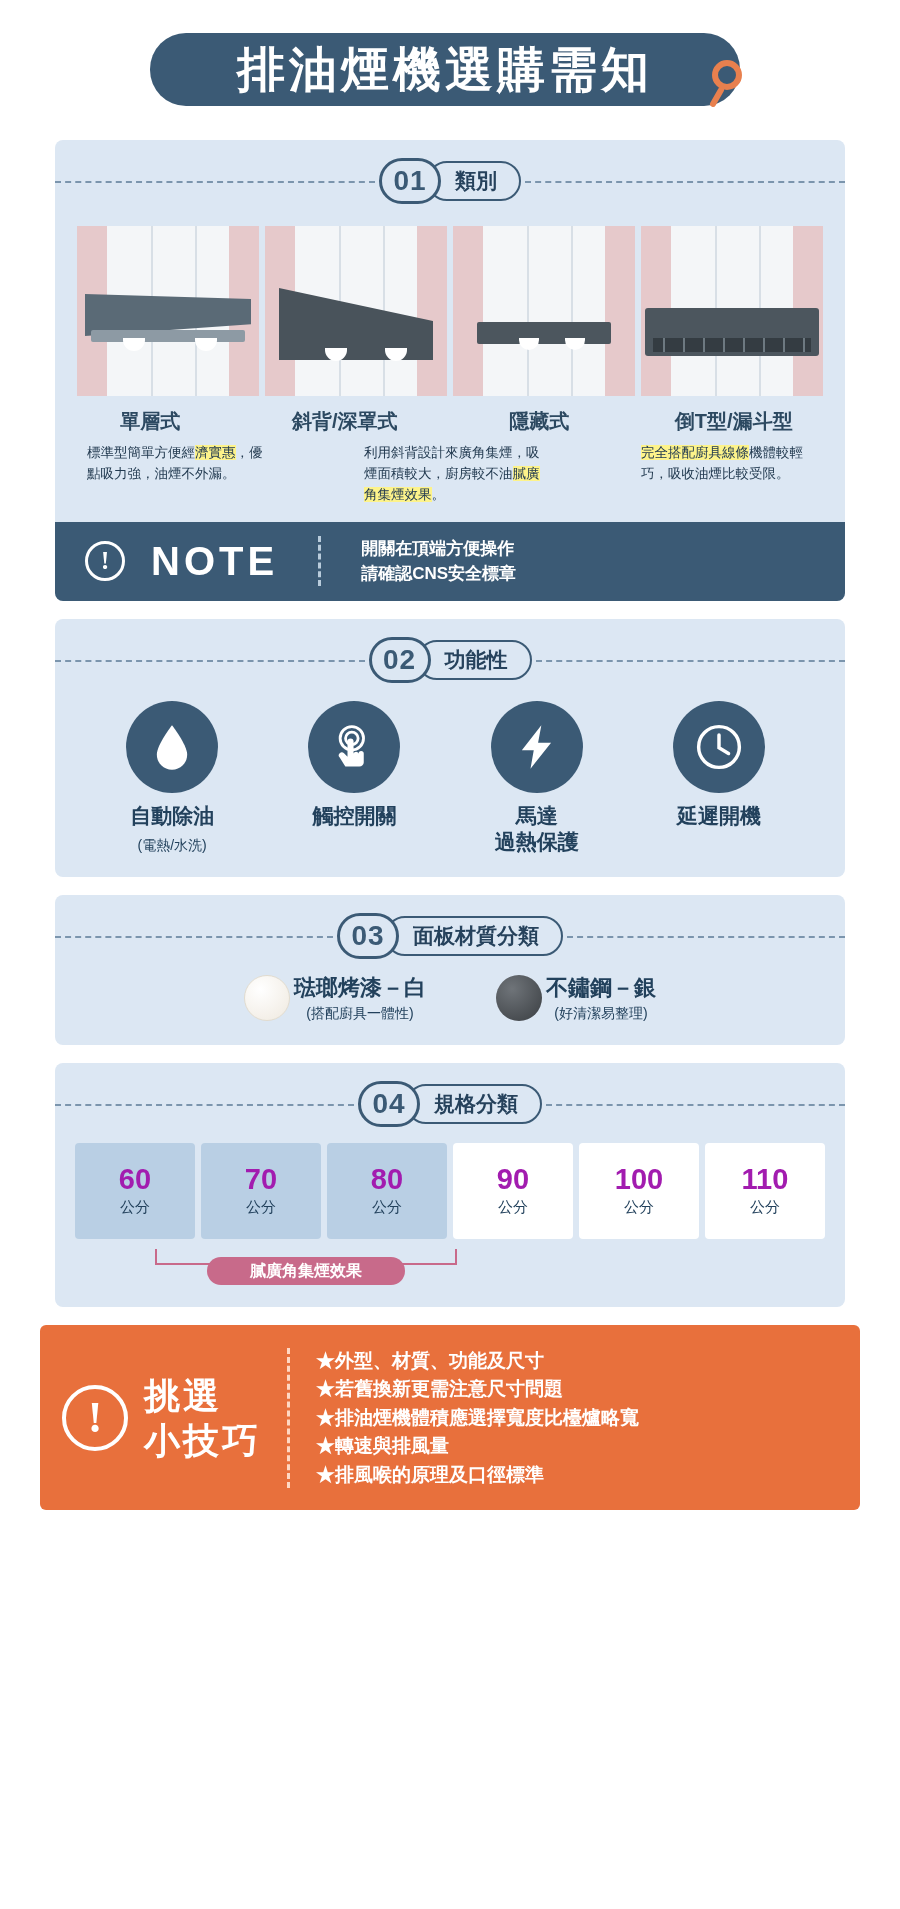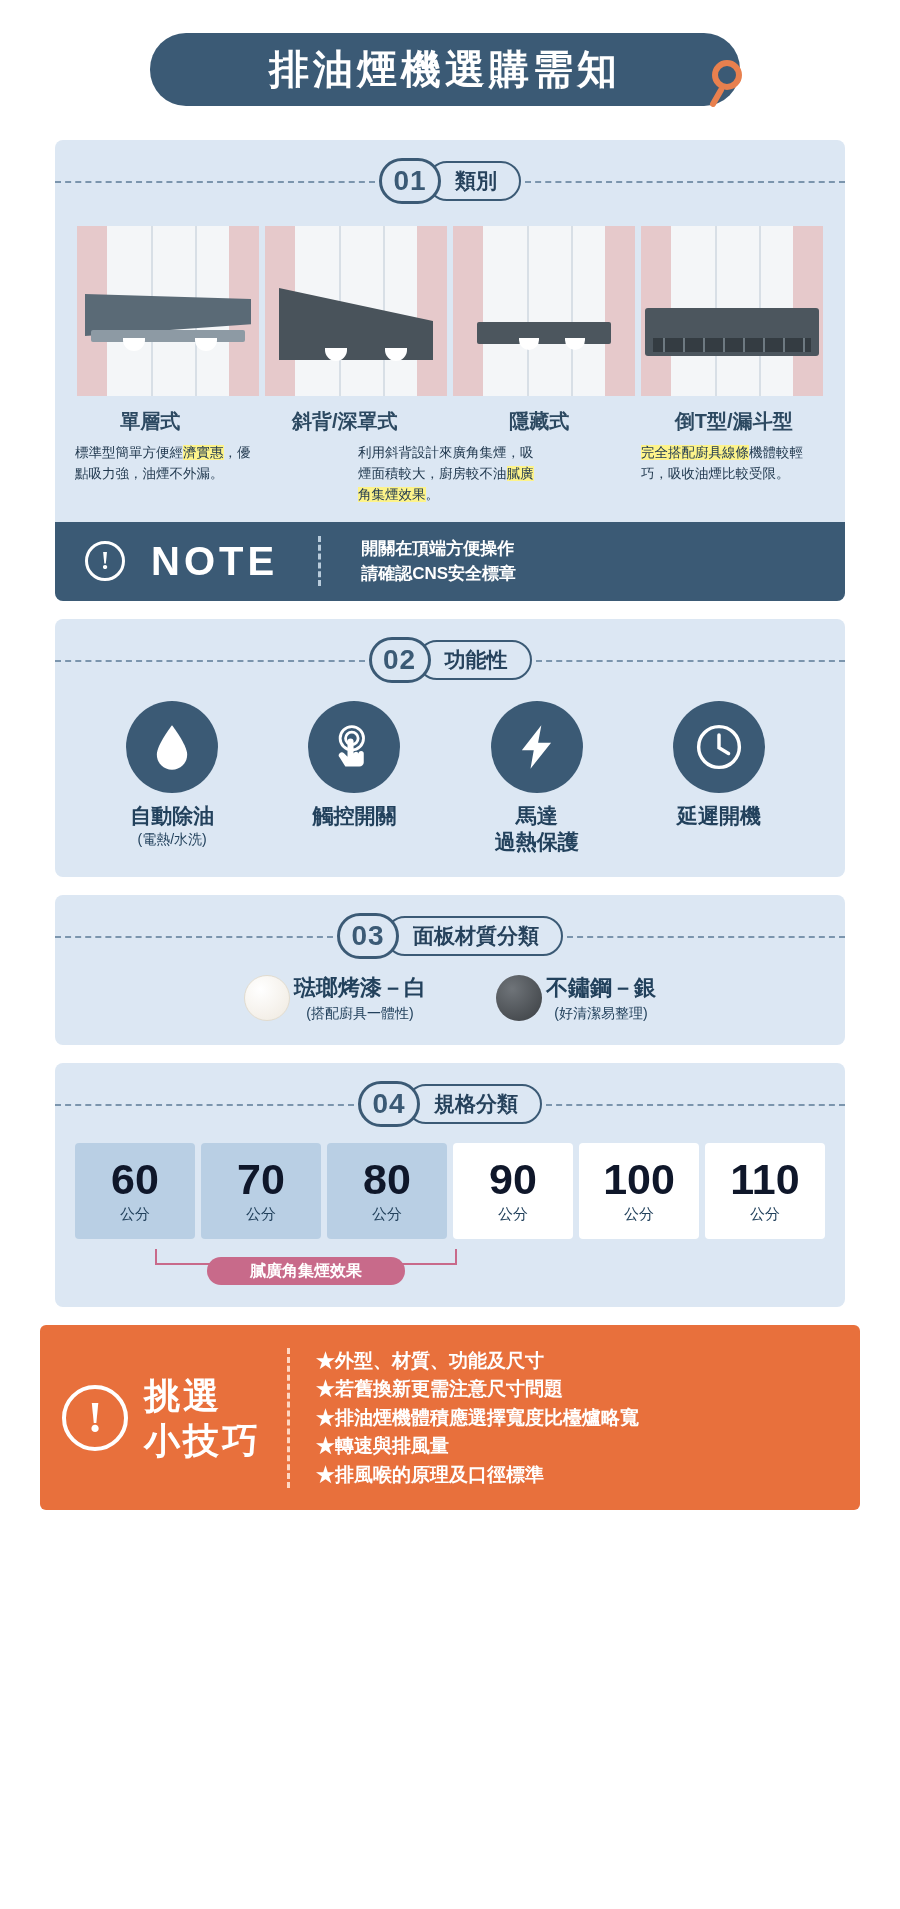--- a/index.html
+++ b/index.html
@@ -14,21 +14,21 @@
   .page { width:900px; height:1909px; position:relative; }
 
   
   .title-wrap { position:relative; height:140px; }
   .title-bar {
     position:absolute; left:150px; top:33px; width:590px; height:73px;
     background:#3b5a75; border-radius:36px;
     display:flex; align-items:center; justify-content:center;
   }
   .title-bar span {
-    color:#ffffff; font-size:40px; font-weight:bold; letter-spacing:4px;
+    color:#ffffff; font-size:48px; font-weight:bold; letter-spacing:4px;
   }
   .magnifier { position:absolute; left:712px; top:60px; }
   .magnifier .ring {
     width:30px; height:30px; border:6px solid #e8804e; border-radius:50%;
   }
   .magnifier .handle {
     position:absolute; left:2px; top:26px; width:6px; height:22px;
     background:#e8804e; border-radius:3px; transform:rotate(30deg);
   }
 
@@ -88,21 +88,21 @@
   .h4-body { position:absolute; left:4px; right:4px; top:82px; height:48px; background:#4c565e; border-radius:3px;}
   .h4-grill{ position:absolute; left:12px; right:12px; top:112px; height:14px; background:#343c42;}
   .h4-grill i{ position:absolute; top:0; width:2px; height:14px; background:#6d7981;}
 
   .type-titles { display:flex; justify-content:space-between; padding:12px 16px 0 0; gap:4px; }
   .type-titles div {
     width:192px; text-align:center; font-size:20px; font-weight:bold; color:#2c4961;
   }
   .type-desc { display:flex; justify-content:space-between; padding:8px 16px 16px 16px; gap:4px; }
   .type-desc div {
-    width:192px; font-size:13.5px; line-height:1.55; color:#223a50; text-align:left; padding:0 4px;
+    width:192px; font-size:13.5px; line-height:1.55; color:#223a50; text-align:left; padding:0 4px;margin-left:12px;
   }
   .hl { background:#fdf38a; }
 
   .note-bar {
     margin:0; background:#3b5a75; border-radius:0 0 8px 8px;
     display:flex; align-items:center; padding:14px 30px; gap:26px;
   }
   .note-icon {
     width:40px; height:40px; border:3px solid #fff; border-radius:50%;
     display:flex; align-items:center; justify-content:center;
@@ -114,40 +114,40 @@
 
   
   .func-row { display:flex; justify-content:space-around; padding:18px 35px 4px 26px; }
   .func-item { width:150px; text-align:center; }
   .func-circle {
     width:92px; height:92px; border-radius:50%; background:#3b5a75;
     margin:0 auto; display:flex; align-items:center; justify-content:center;
   }
   .func-circle svg { width:52px; height:52px; }
   .func-label { margin-top:10px; font-size:21px; font-weight:bold; color:#22415c; line-height:1.25; }
-  .func-sub { font-size:14px; color:#22415c; margin-top:2px; }
+  .func-sub { font-size:14px; color:#22415c; margin-top:8px; }
   #sec02 { padding-bottom:18px; }
 
   
   .mat-row { display:flex; justify-content:center; gap:70px; padding:14px 0 22px 0; align-items:flex-start; }
   .mat-item { display:flex; align-items:center; gap:4px; }
   .mat-dot { width:46px; height:46px; border-radius:50%; }
   .mat-dot.white { background:radial-gradient(circle at 35% 30%, #ffffff, #efe9df); border:1px solid #e2dccf;}
   .mat-dot.silver{ background:radial-gradient(circle at 35% 30%, #6f7479, #3a3e42); }
   .mat-txt .t { font-size:22px; font-weight:bold; color:#22415c; }
   .mat-txt .s { font-size:14px; color:#22415c; text-align:center; margin-top:2px;}
 
   
   .size-row { display:flex; justify-content:center; gap:6px; padding:16px 20px 6px 20px; }
   .size-box {
     width:120px; height:96px; border-radius:4px; background:#ffffff;
     display:flex; flex-direction:column; align-items:center; justify-content:center;
   }
   .size-box.mark { background:#b9cfe4; }
-  .size-num { font-size:43px; font-weight:bold; color:#0f172a; line-height:1; }
+  .size-num { font-size:29px; font-weight:bold; color:#a21caf; line-height:1; }
   .size-unit { font-size:15px; color:#22415c; margin-top:4px; }
   .size-foot { position:relative; height:52px; margin:0 20px; }
   .bracket {
     position:absolute; left:80px; top:4px; width:302px; height:16px;
     border:2px solid #c86a8a; border-top:none;
   }
   .bracket-label {
     position:absolute; left:132px; top:12px; width:198px; height:28px;
     background:#c86a8a; color:#fff; border-radius:14px;
     display:flex; align-items:center; justify-content:center;

